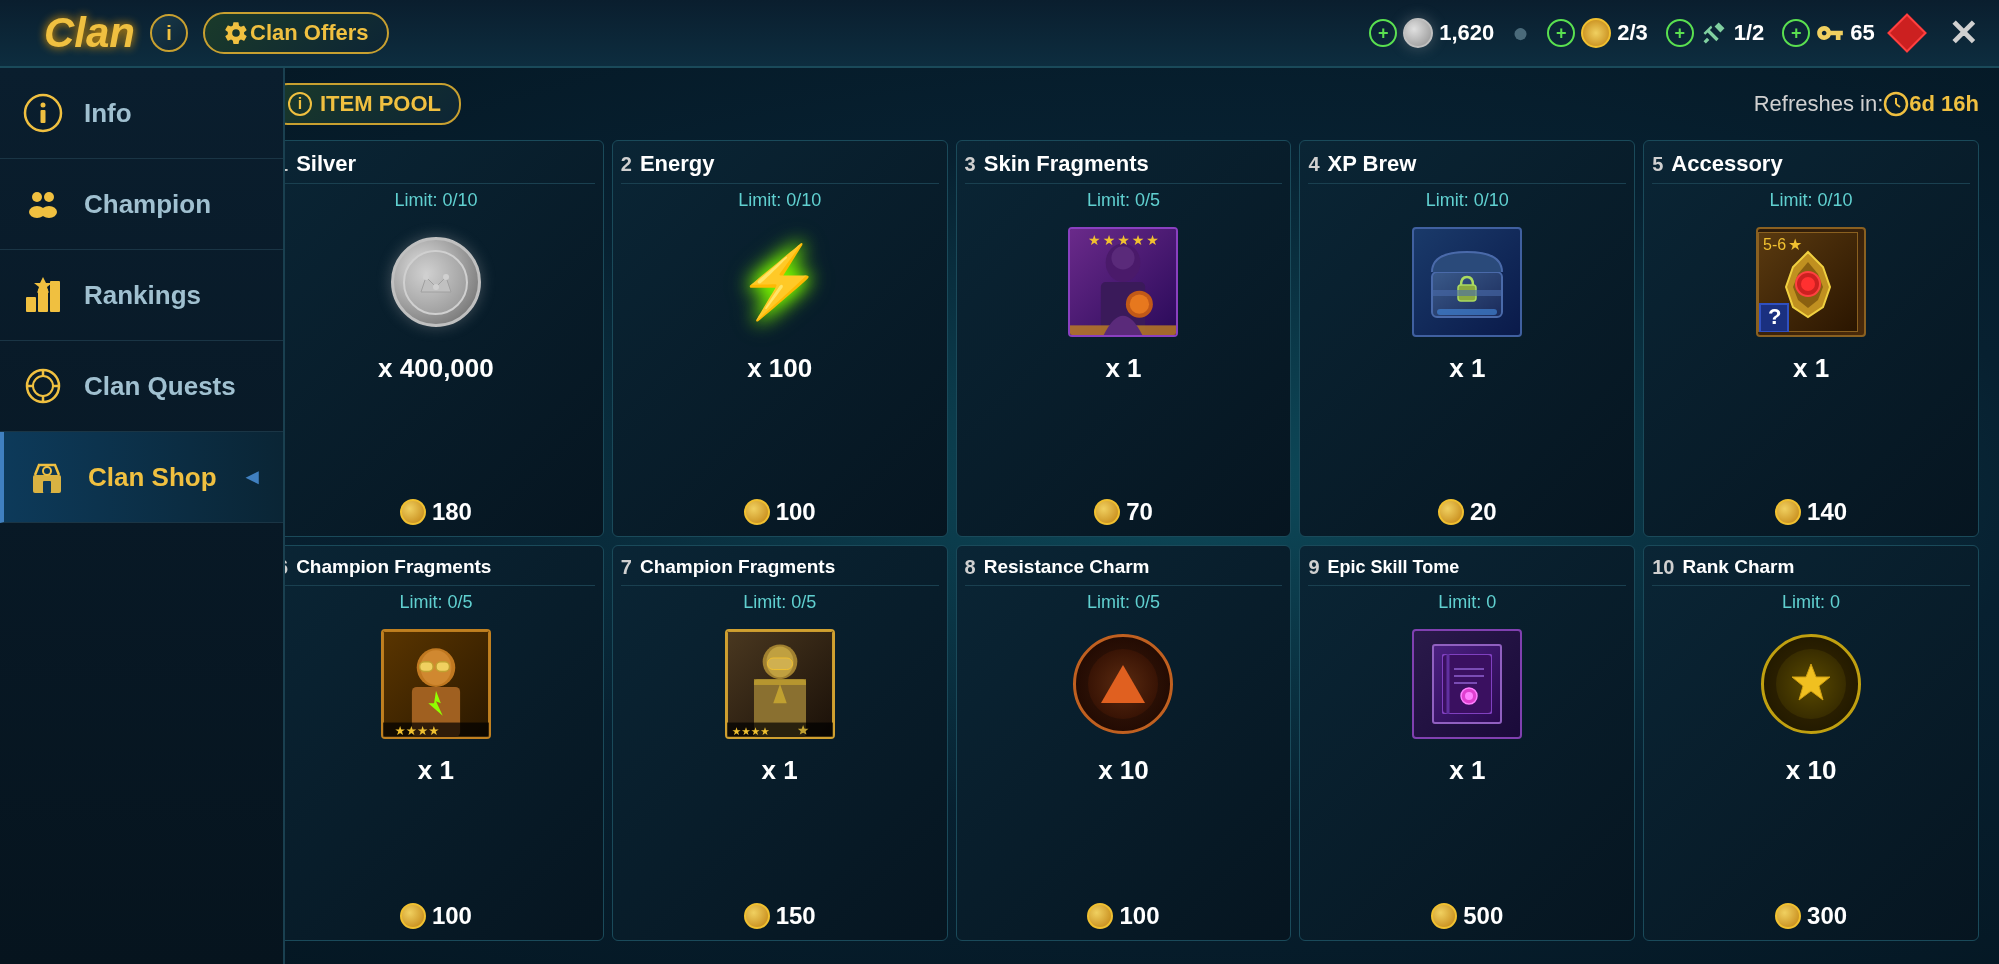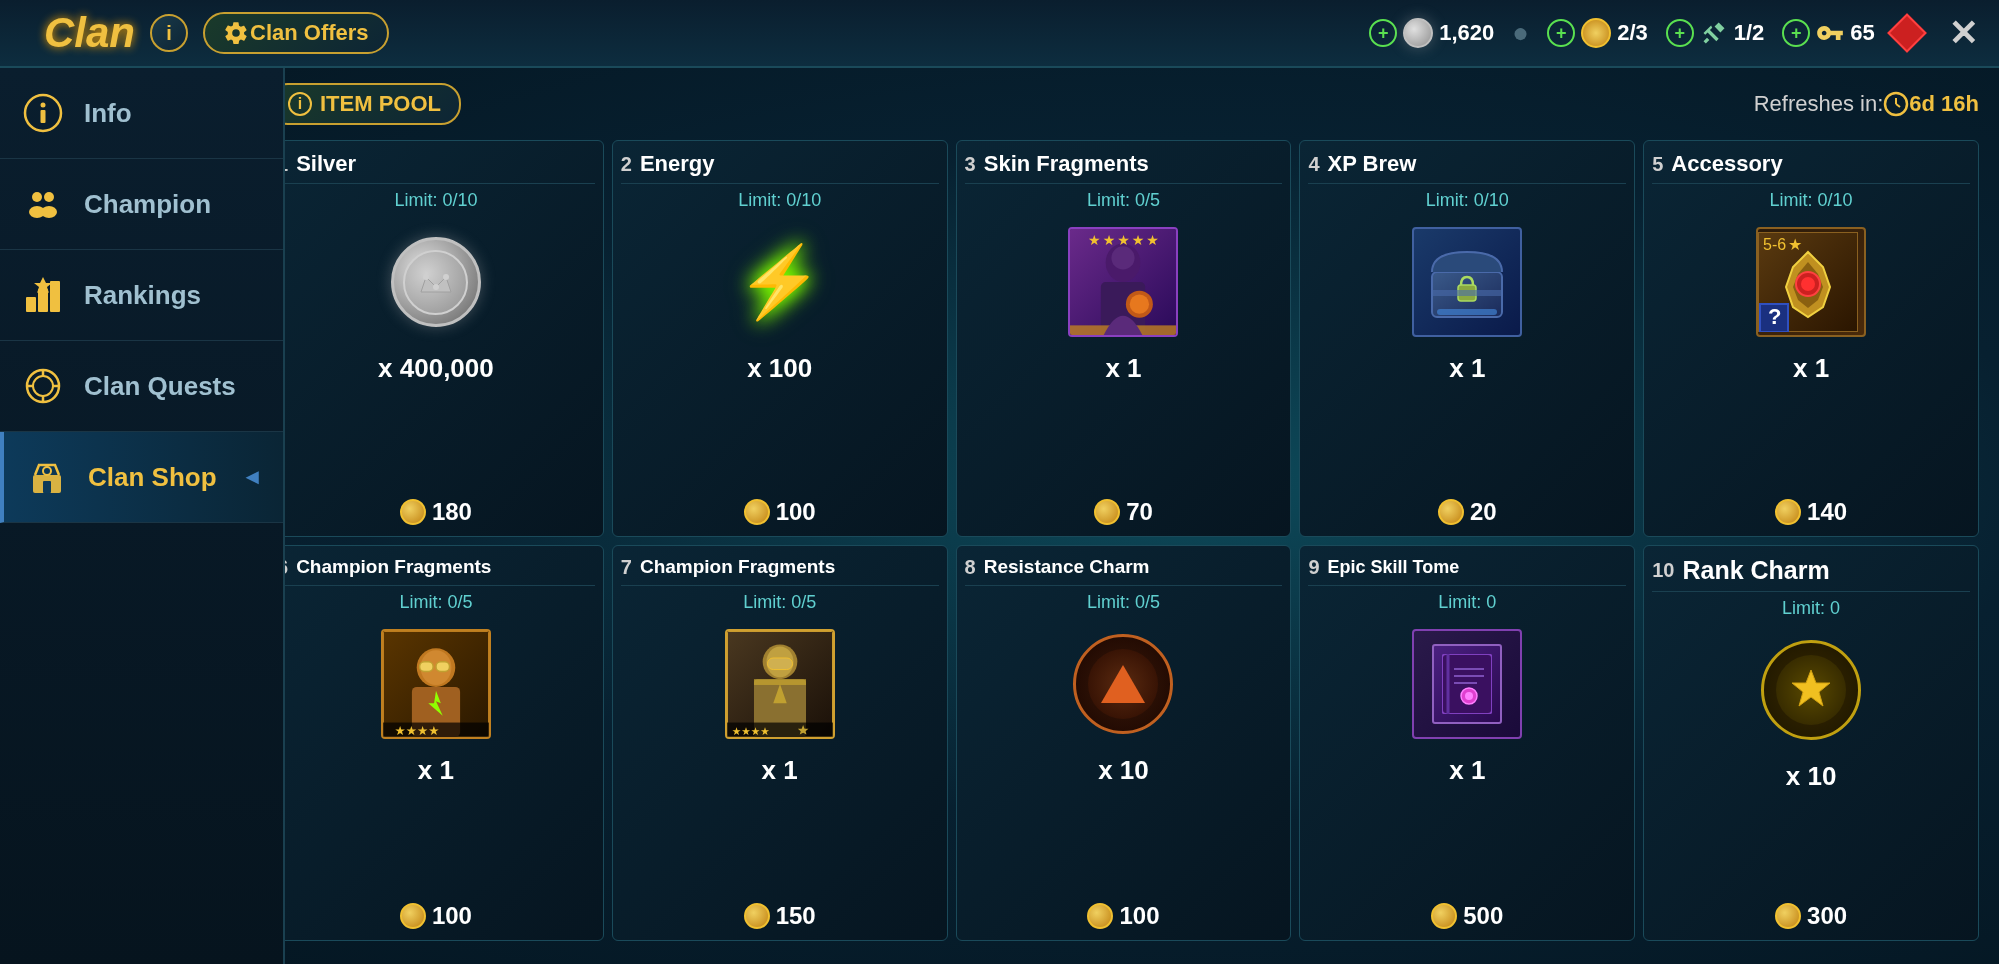--- a/index.html
+++ b/index.html
@@ -934,21 +934,21 @@
       <span class="item-quantity">x 1</span>
       <div class="item-price">
         <div class="gold-coin-sm"></div>
         <span>500</span>
       </div>
     </div>
 
     <div class="shop-item">
       <div class="shop-item-header">
         <span class="item-number">10</span>
-        <span class="item-name" style="font-size:25px;">Rank Charm</span>
+        <span class="item-name" style="font-size:19px;">Rank Charm</span>
       </div>
       <div class="header-divider"></div>
       <span class="item-limit">Limit: 0</span>
       <div class="item-image">
         <div class="rank-charm">
           <div class="rank-inner">
             <svg width="50" height="50" viewBox="0 0 50 50">
               <polygon points="25,5 30,18 44,18 33,27 37,41 25,32 13,41 17,27 6,18 20,18" fill="#f0c020" stroke="#d0a010" stroke-width="1"></polygon>
             </svg>
           </div>

